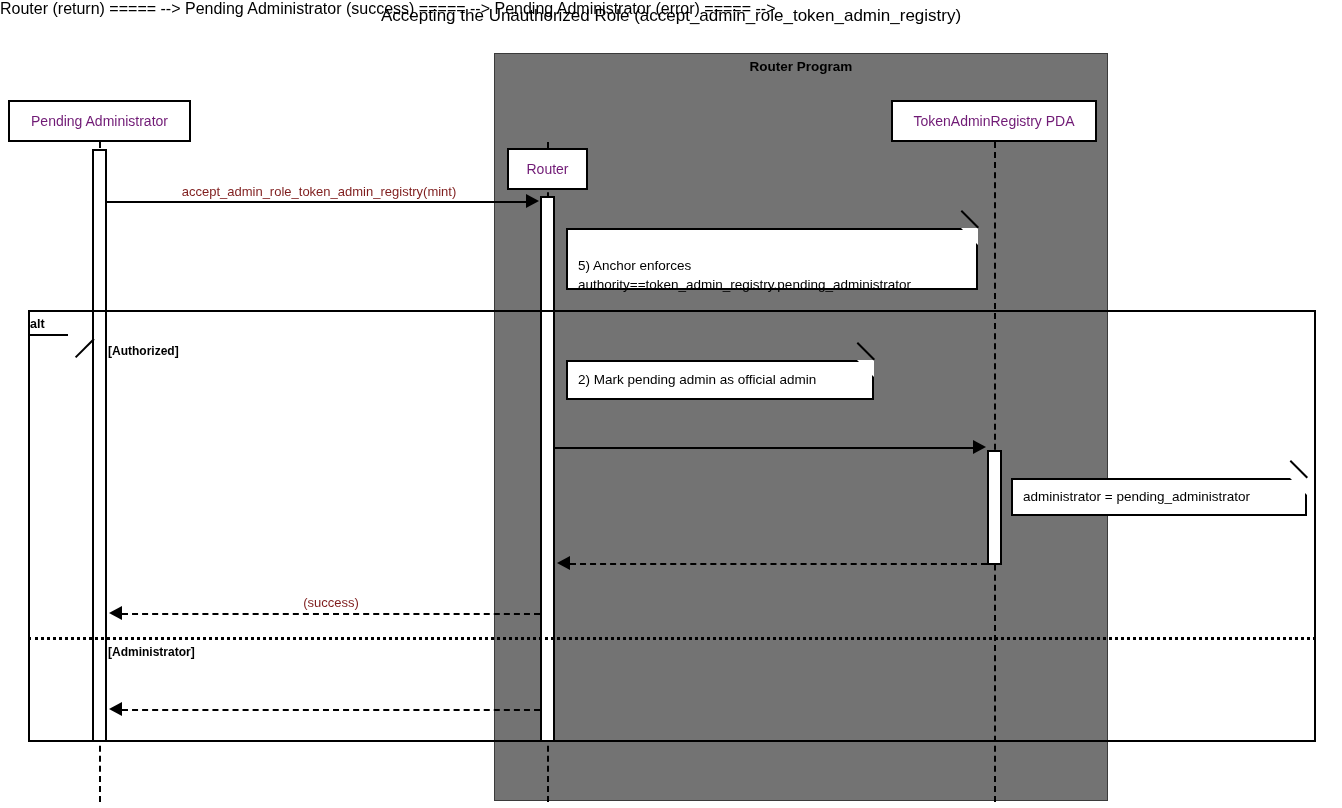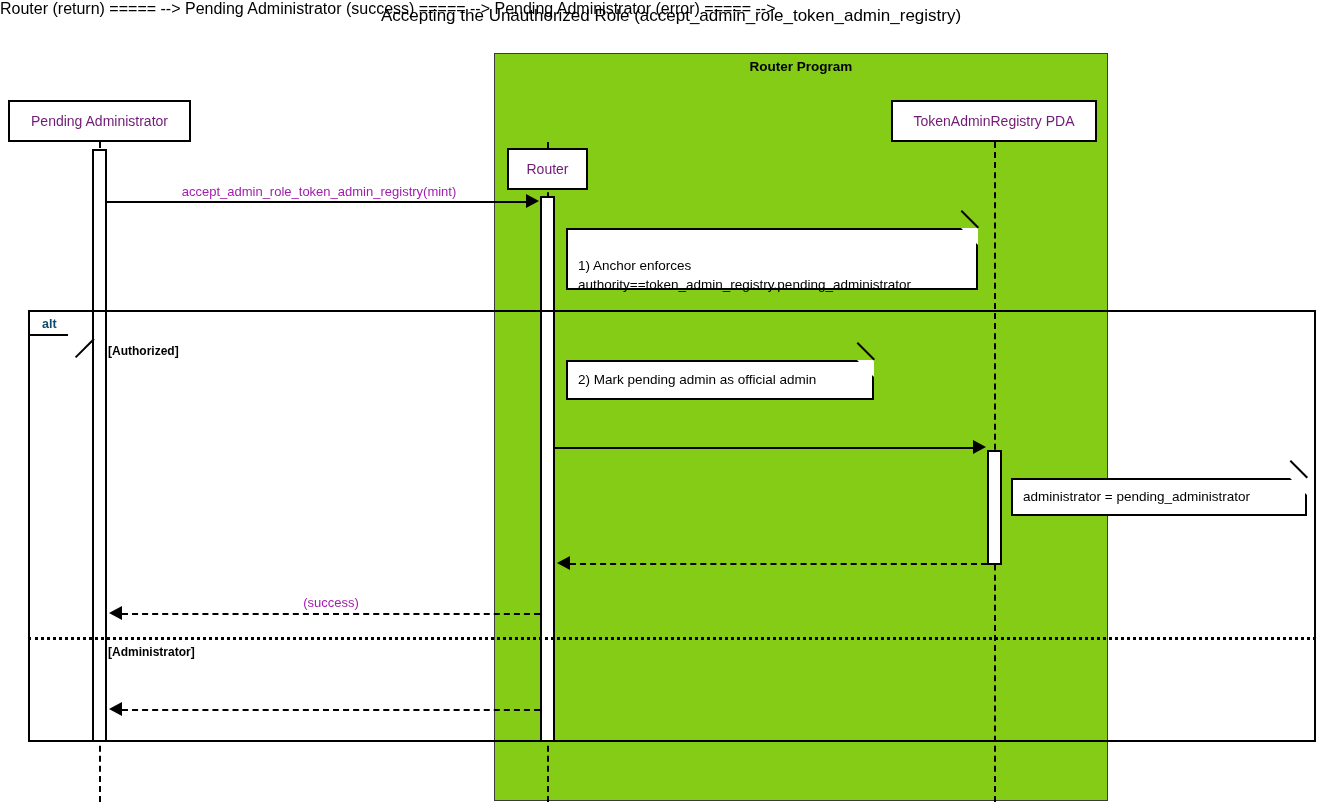--- a/index.html
+++ b/index.html
@@ -24,21 +24,21 @@
     width: 1342px;
     text-align: center;
     font-size: 17px;
     color: #000000;
     white-space: nowrap;
   }
   
   .program-box {
     position: absolute;
     box-sizing: border-box;
-    background: #84cc16;
+    background: #737373;
     border: 1px solid #3b3b3b;
   }
   .program-label {
     position: absolute;
     top: 5px;
     left: 0;
     width: 100%;
     text-align: center;
     font-size: 13.5px;
     font-weight: bold;
@@ -93,21 +93,21 @@
     border-left: 13px solid #000000;
   }
   .arrowhead.left {
     border-top: 7px solid transparent;
     border-bottom: 7px solid transparent;
     border-right: 13px solid #000000;
   }
   .msg-label {
     position: absolute;
     font-size: 13px;
-    color: #a21caf;
+    color: #7f1d1d;
     white-space: nowrap;
     z-index: 9;
     text-align: center;
   }
   
   .note {
     position: absolute;
     box-sizing: border-box;
     background: #ffffff;
     border: 2px solid #000000;
@@ -146,24 +146,24 @@
     z-index: 11;
     pointer-events: none;
   }
   .alt-tag {
     position: absolute;
     box-sizing: border-box;
     background: #ffffff;
     z-index: 12;
     font-size: 12.5px;
     font-weight: bold;
-    color: #0c4a6e;
+    color: #000000;
     display: flex;
     align-items: center;
-    padding-left: 12px;
+    padding-left: 0;
     border-left: 2px solid #000000;
     border-top: 2px solid #000000;
   }
   .alt-tag .tag-bottom {
     position: absolute;
     left: 0;
     bottom: 0;
     width: 38px;
     height: 2px;
     background: #000000;
@@ -225,21 +225,21 @@
   <div class="activation" style="left:540px; top:196px; width:15px; height:546px;"></div>
   <div class="activation" style="left:987px; top:450px; width:15px; height:115px;"></div>
 
   
   <div class="msg-label" style="left:107px; top:184px; width:424px;">accept_admin_role_token_admin_registry(mint)</div>
   <div class="msg-line solid" style="left:107px; top:201px; width:419px;"></div>
   <div class="arrowhead right" style="left:526px; top:194px;"></div>
 
   
   <div class="note" style="left:566px; top:228px; width:412px; height:62px;">
-    <span>1) Anchor enforces
+    <span>5) Anchor enforces
 authority==token_admin_registry.pending_administrator</span>
     <span class="fold-diag"></span>
     <span class="fold-hyp"></span>
   </div>
 
   
   <div class="alt-frame" style="left:28px; top:310px; width:1288px; height:432px;"></div>
 
   <div class="alt-tag" style="left:28px; top:310px; width:62px; height:26px;">
     <span>alt</span>

